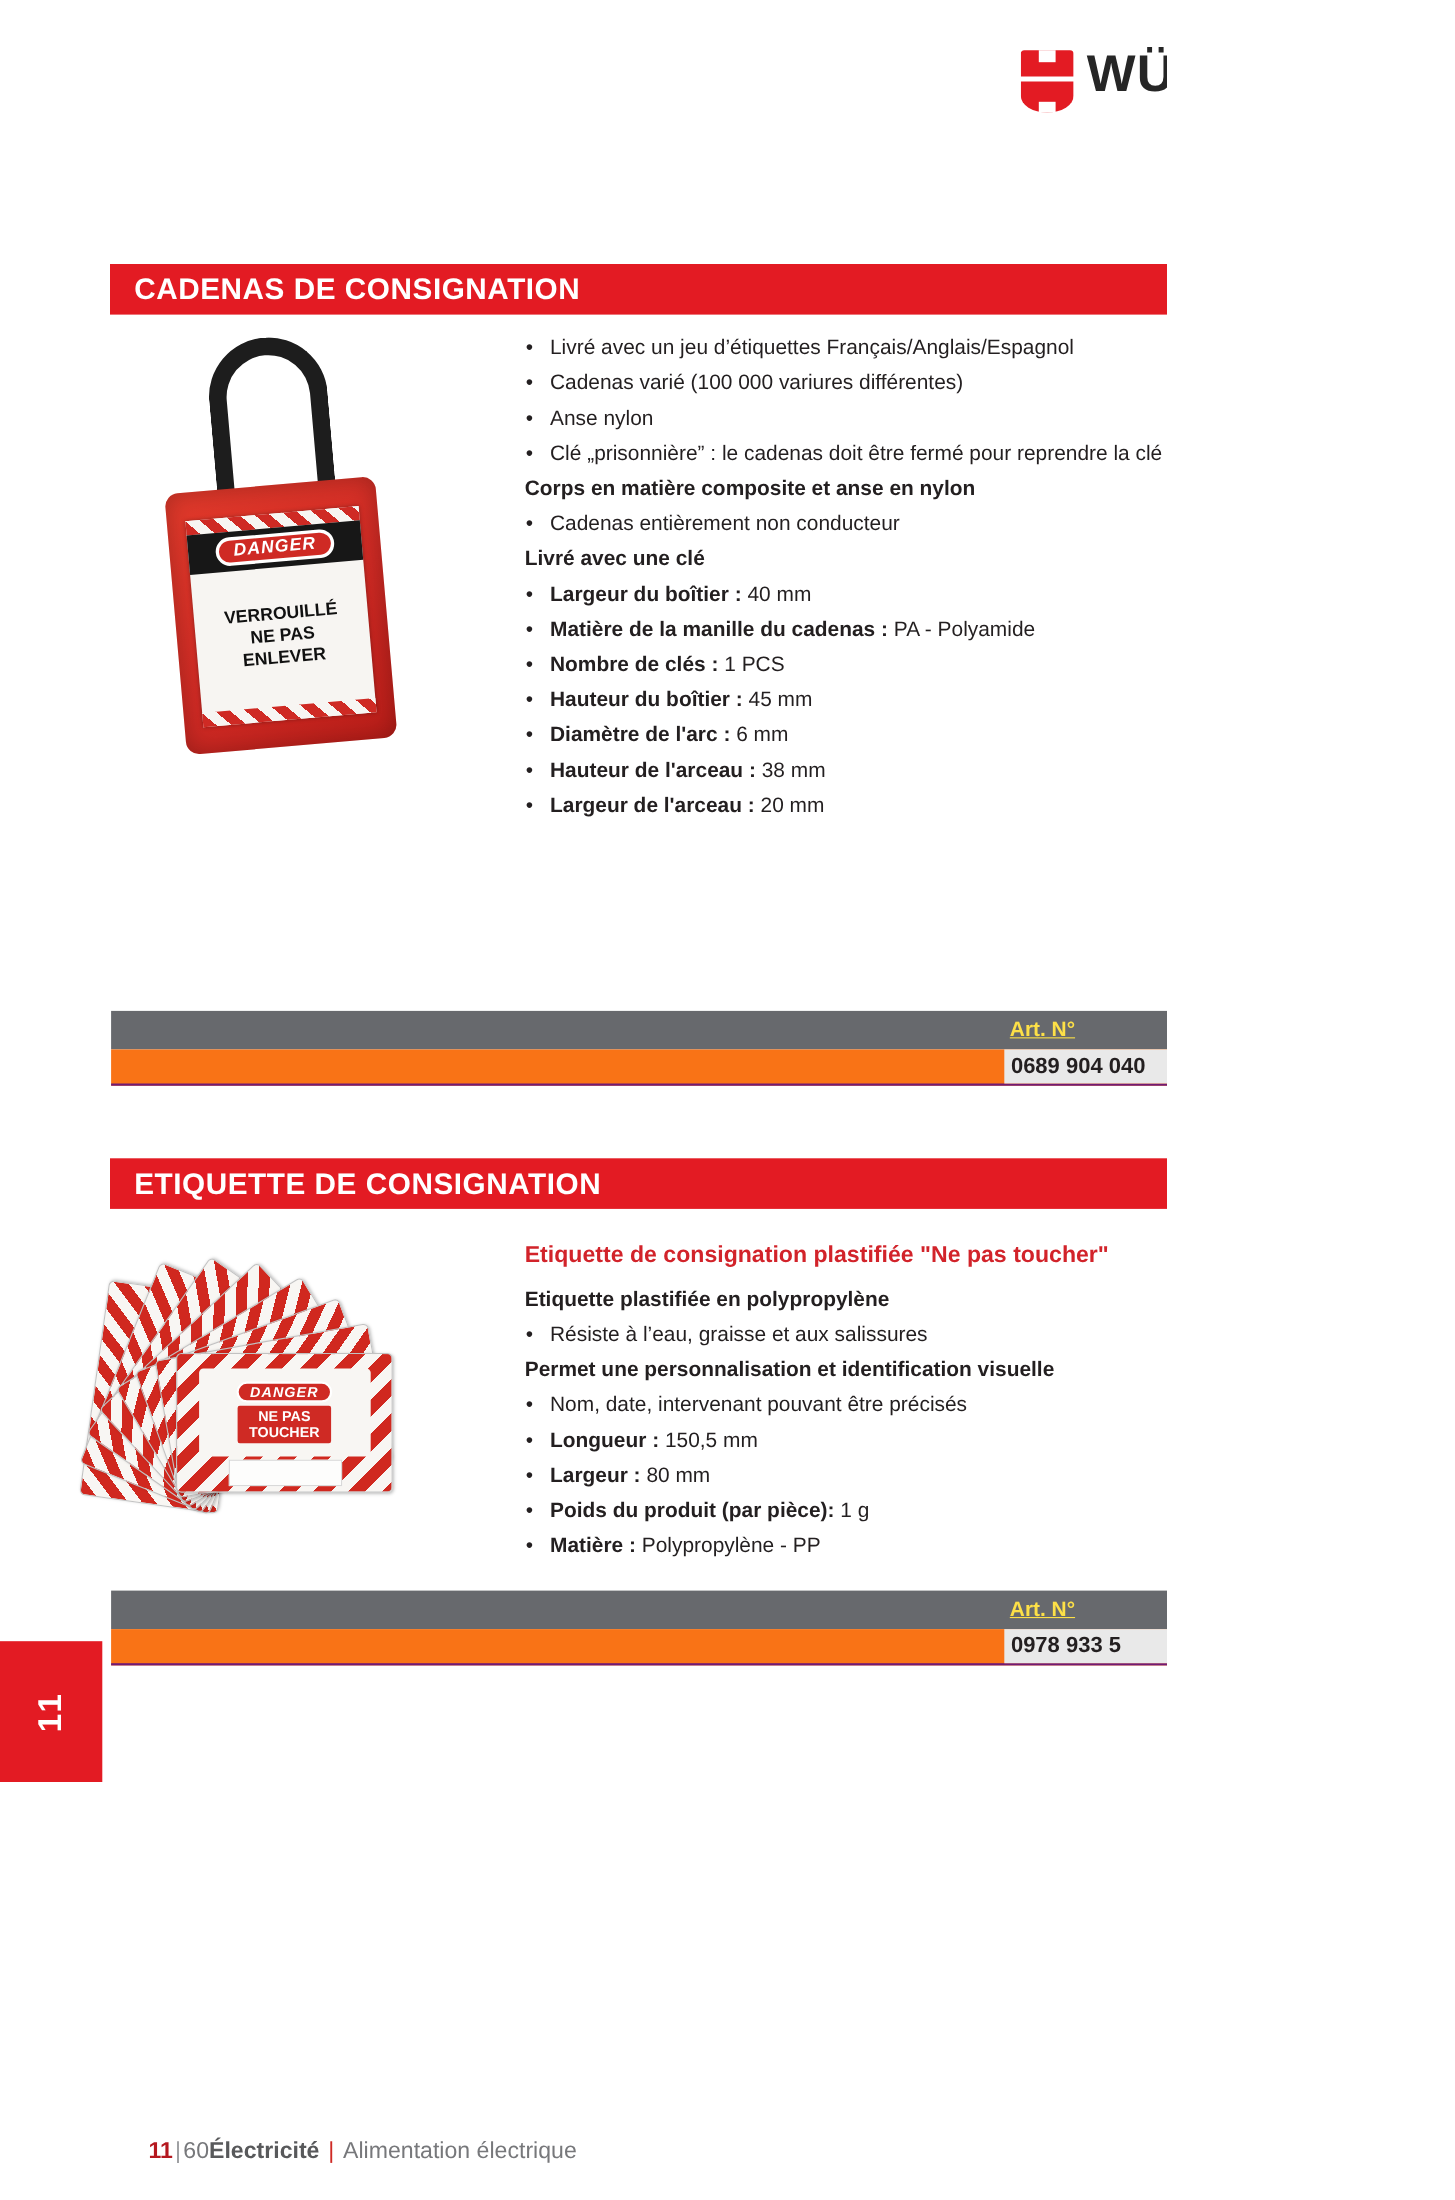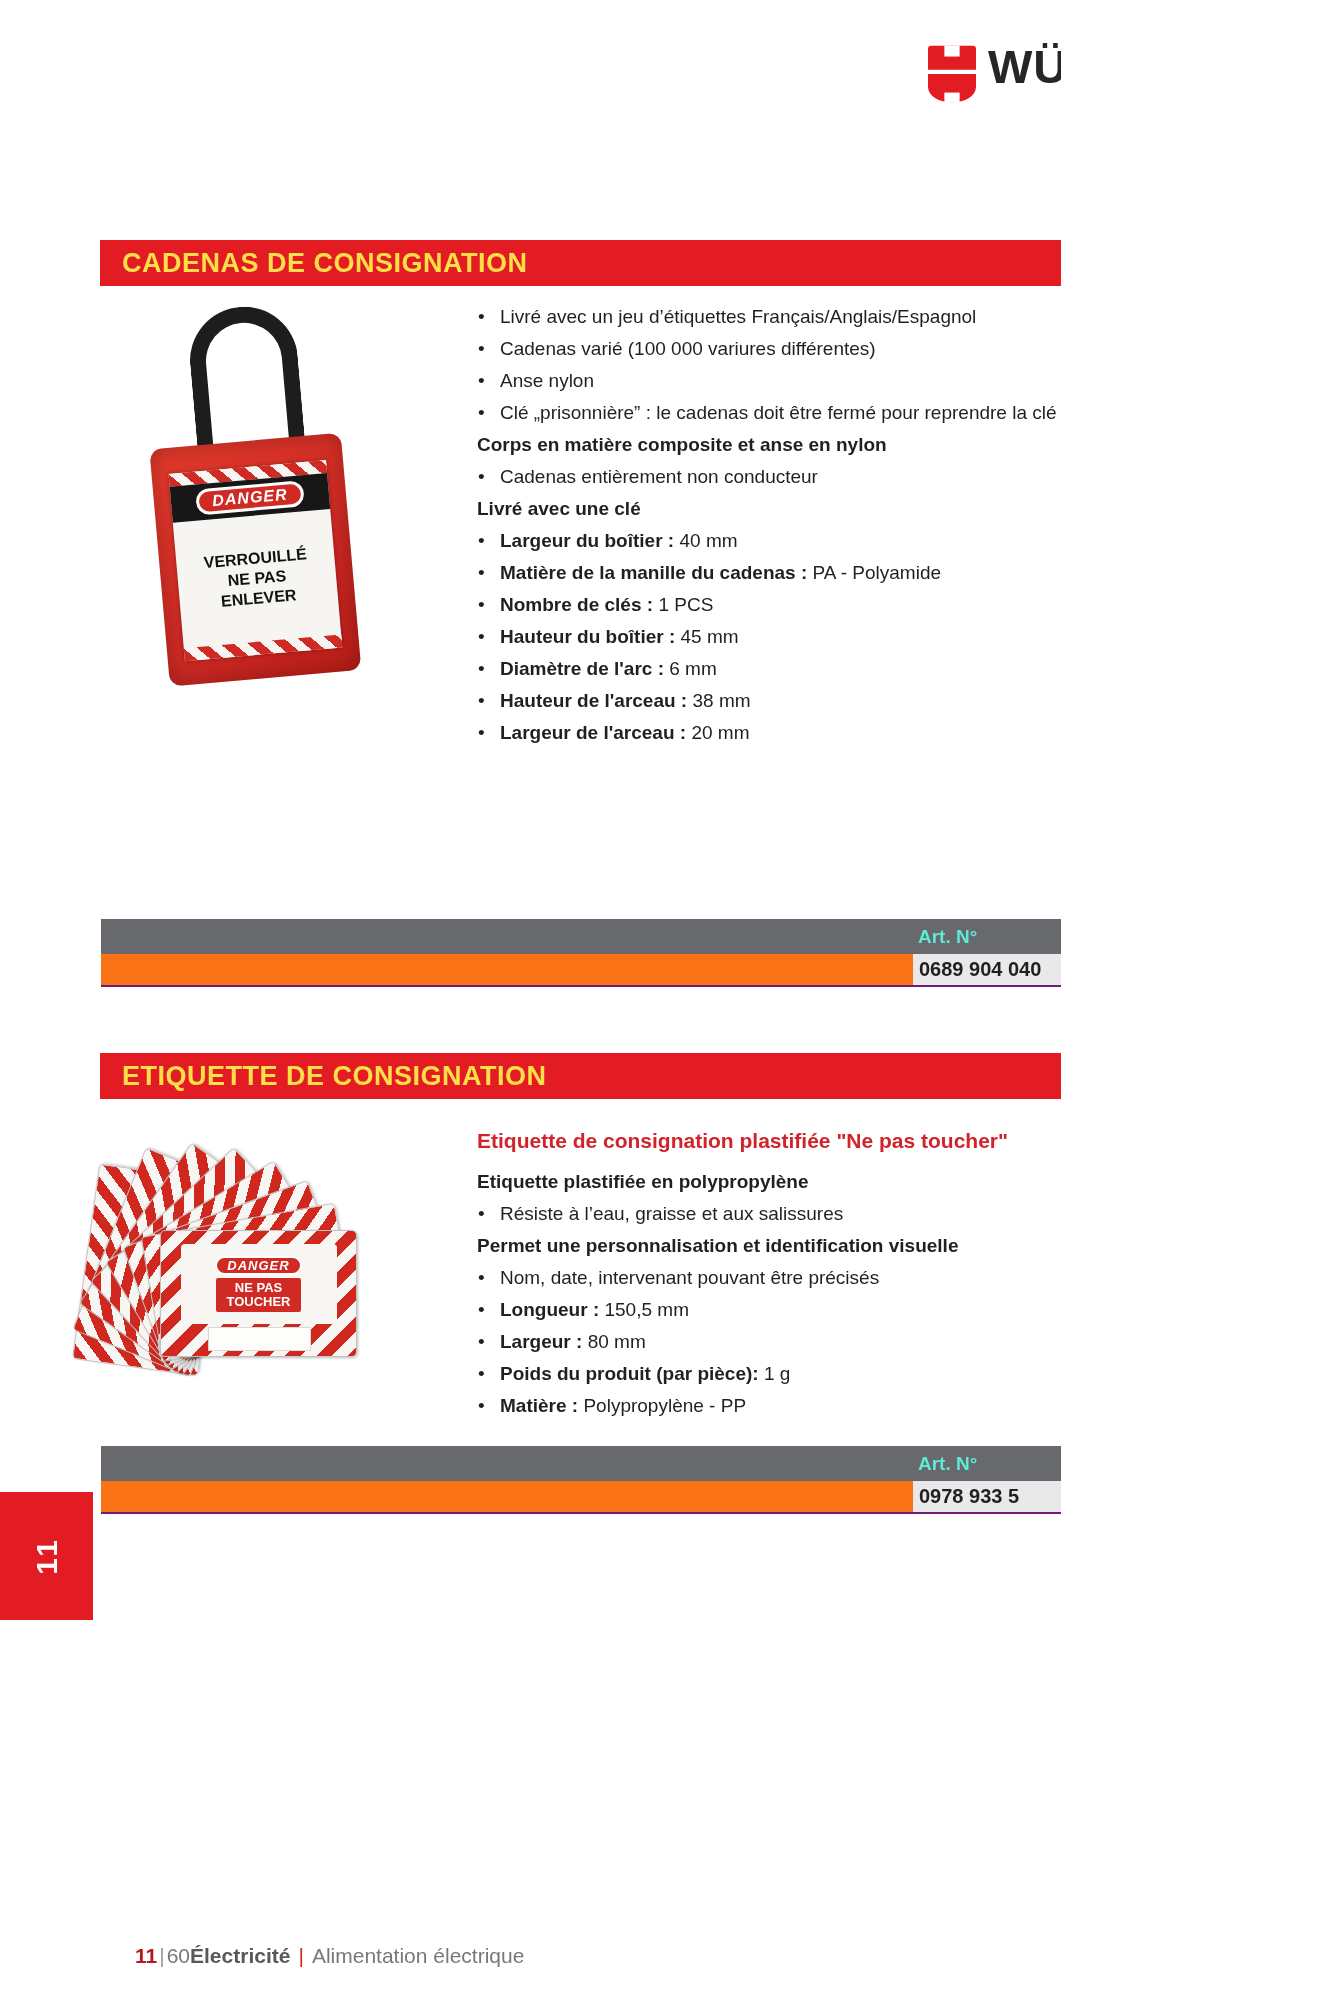--- a/index.html
+++ b/index.html
@@ -6,39 +6,39 @@
   .page{position:relative;width:1061px;height:2000px;background:#fff;overflow:hidden;
         font-family:"Liberation Sans",sans-serif;color:#231f20;}
 
   
   .logo{position:absolute;left:928px;top:38px;display:flex;align-items:flex-start;}
   .logo svg{width:48px;height:60px;margin-top:6px;}
   .logo-text{margin-left:12px;font-size:47px;font-weight:800;letter-spacing:1px;color:#262626;line-height:58px;}
 
   
   .band{position:absolute;left:100px;width:1073px;height:46px;background:#e31b23;
-        color:#fde047;font-weight:700;font-size:27px;line-height:47px;
+        color:#ffffff;font-weight:700;font-size:27px;line-height:47px;
         padding-left:22px;box-sizing:border-box;letter-spacing:.5px;}
 
   
   .pcol{position:absolute;width:703px;}
   .ptitle{color:#d2232a;font-weight:700;font-size:21px;line-height:26px;margin:0 0 14px 7px;}
   .plist{list-style:none;margin:0;padding:0;font-size:19px;width:695px;}
   .plist li{position:relative;padding-left:30px;line-height:27px;margin-bottom:5px;}
   .plist li.b::before{content:"•";position:absolute;left:8px;top:0;font-size:19px;}
   .plist li.h{padding-left:7px;font-weight:700;}
   .bold{font-weight:700;}
 
   
   .qr{position:absolute;width:84px;height:84px;background:#fff;}
 
   
   .ptable{position:absolute;left:101px;width:1068px;}
   .thead{position:relative;height:35px;background:#67696d;}
-  .th{position:absolute;top:0;color:#5eead4;font-weight:700;font-size:19px;line-height:35px;}
+  .th{position:absolute;top:0;color:#fde047;font-weight:700;font-size:19px;line-height:35px;text-decoration:underline;}
   .th.art{left:817px;}
   .th.cond{left:973px;}
   .trow{position:relative;height:31px;border-bottom:2px solid #701a75;background:#f97316;}
   .artcell{position:absolute;left:812px;top:0;width:152px;height:100%;background:#e9e9e9;
            font-weight:700;font-size:20px;line-height:30px;padding-left:6px;box-sizing:border-box;}
   .condcell{position:absolute;left:977px;top:0;font-size:19px;line-height:30px;}
 
   
   .padlock{position:absolute;left:140px;top:298px;width:240px;height:400px;}
   .plrot{position:absolute;inset:0;transform:rotate(-5deg);}

